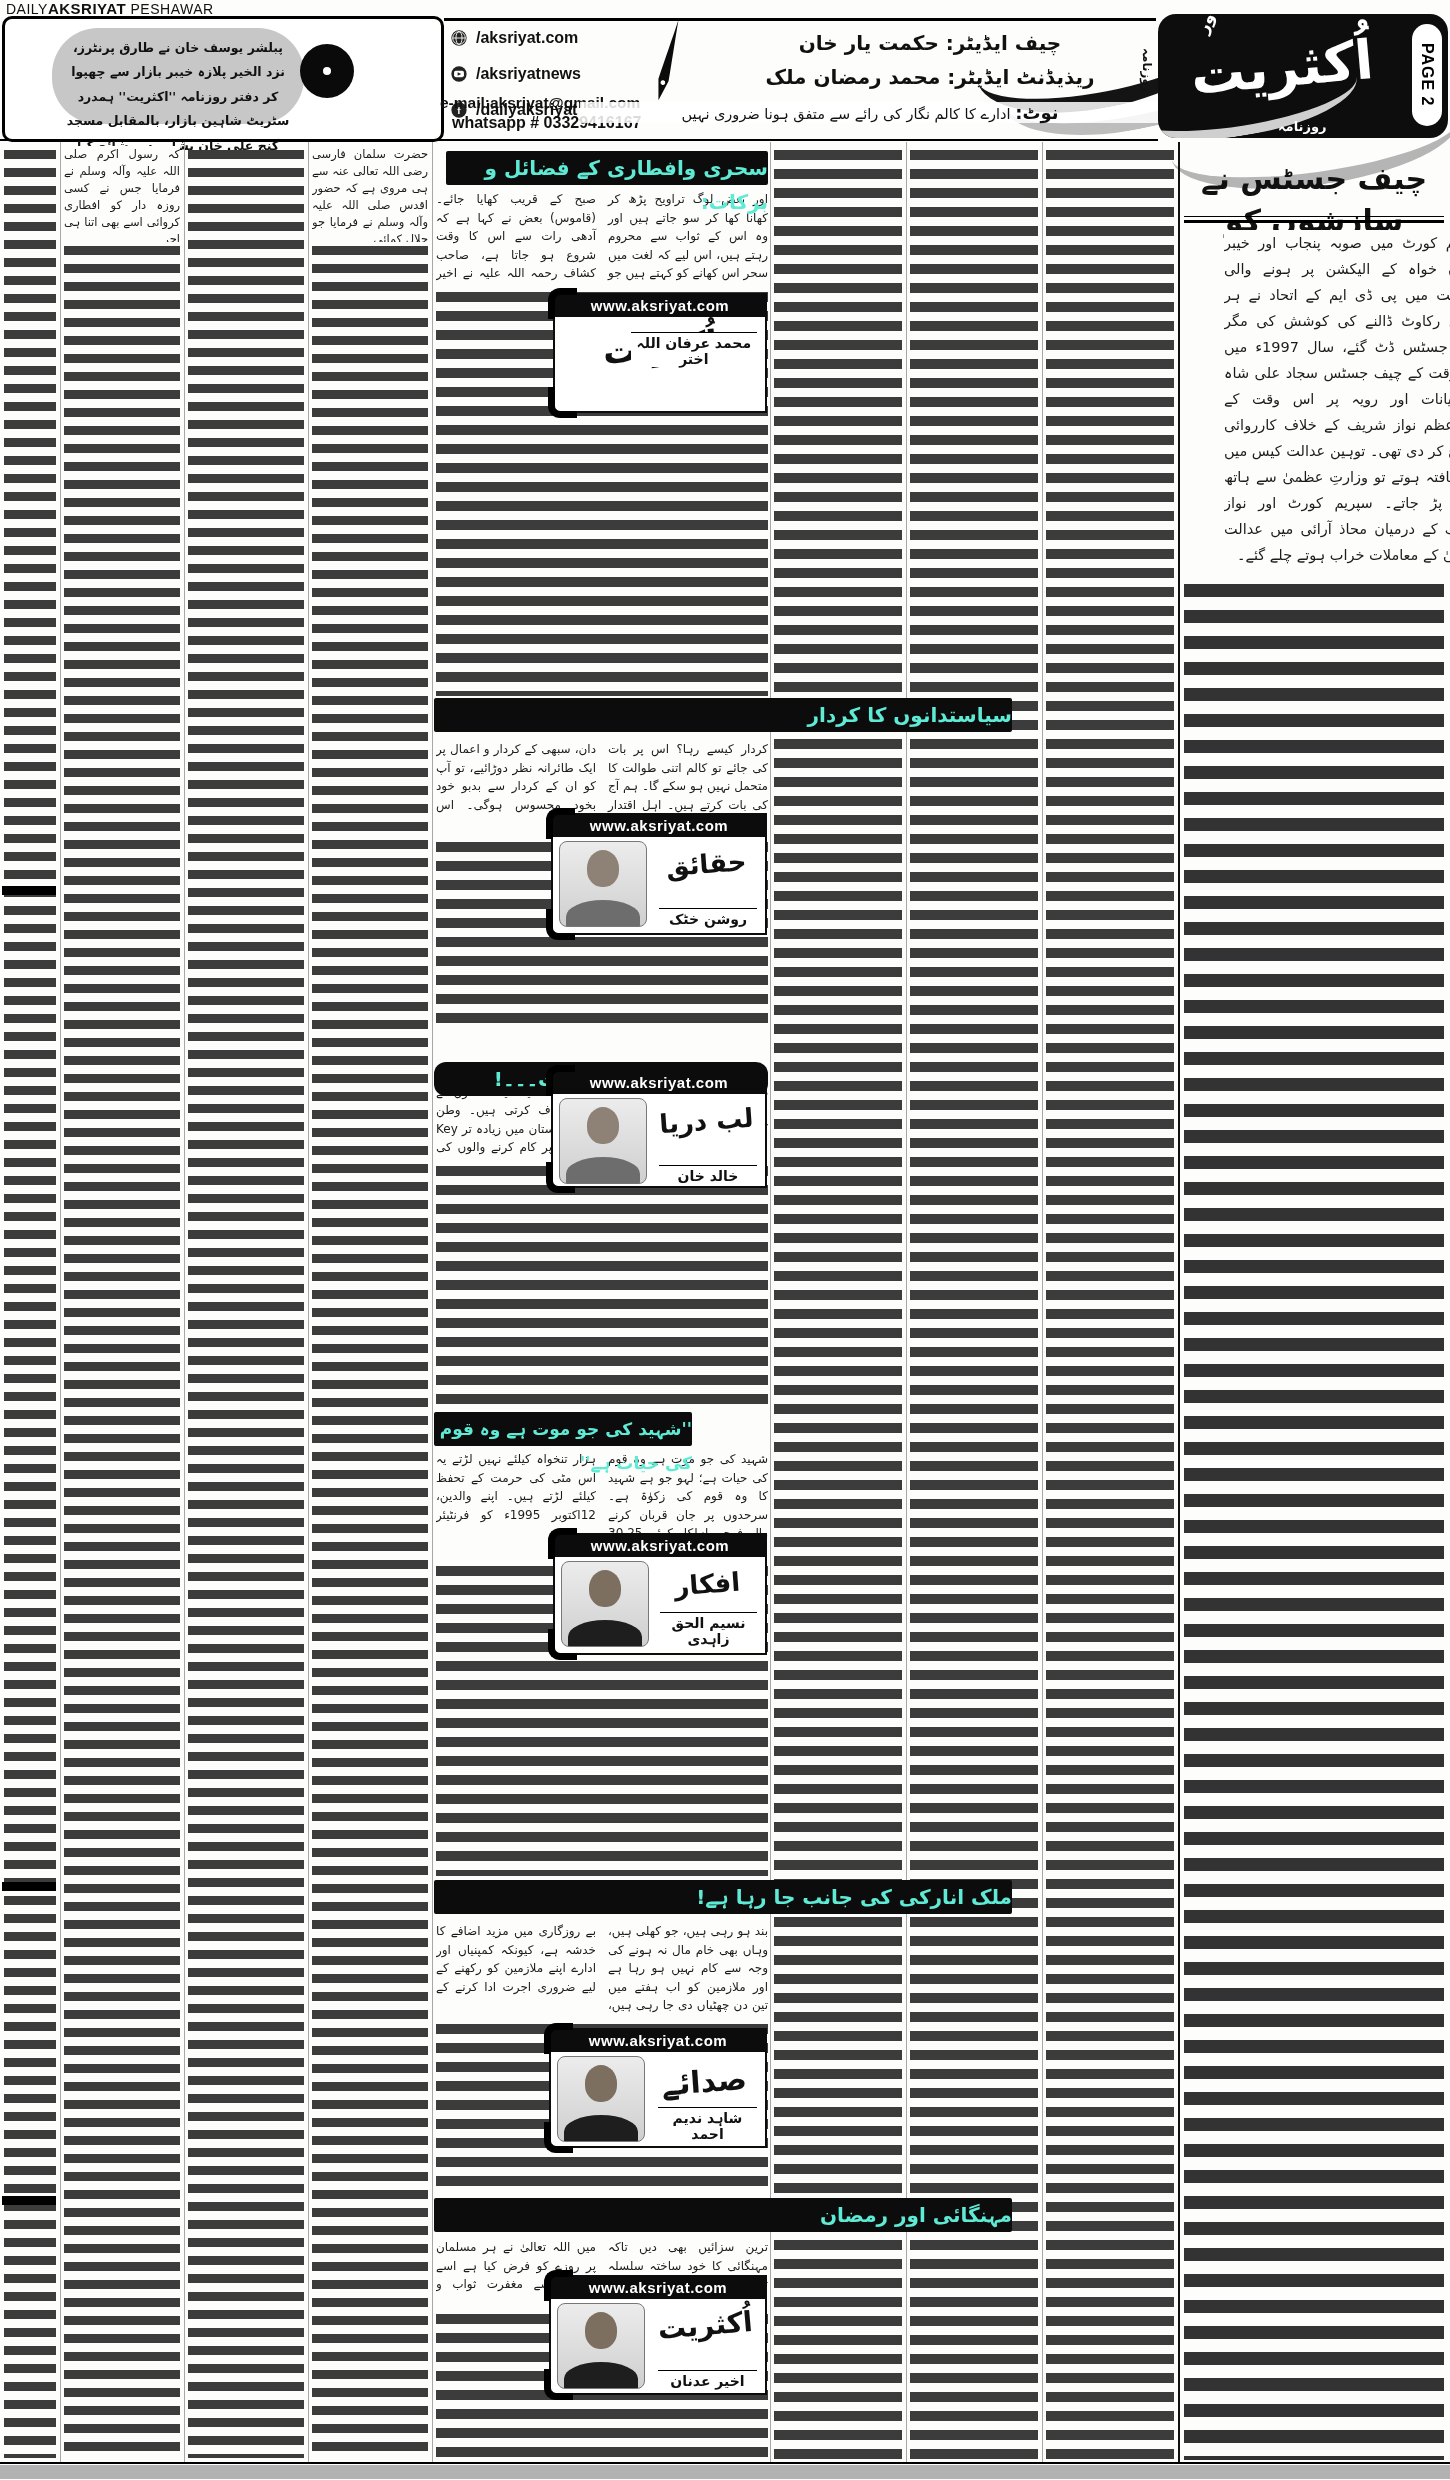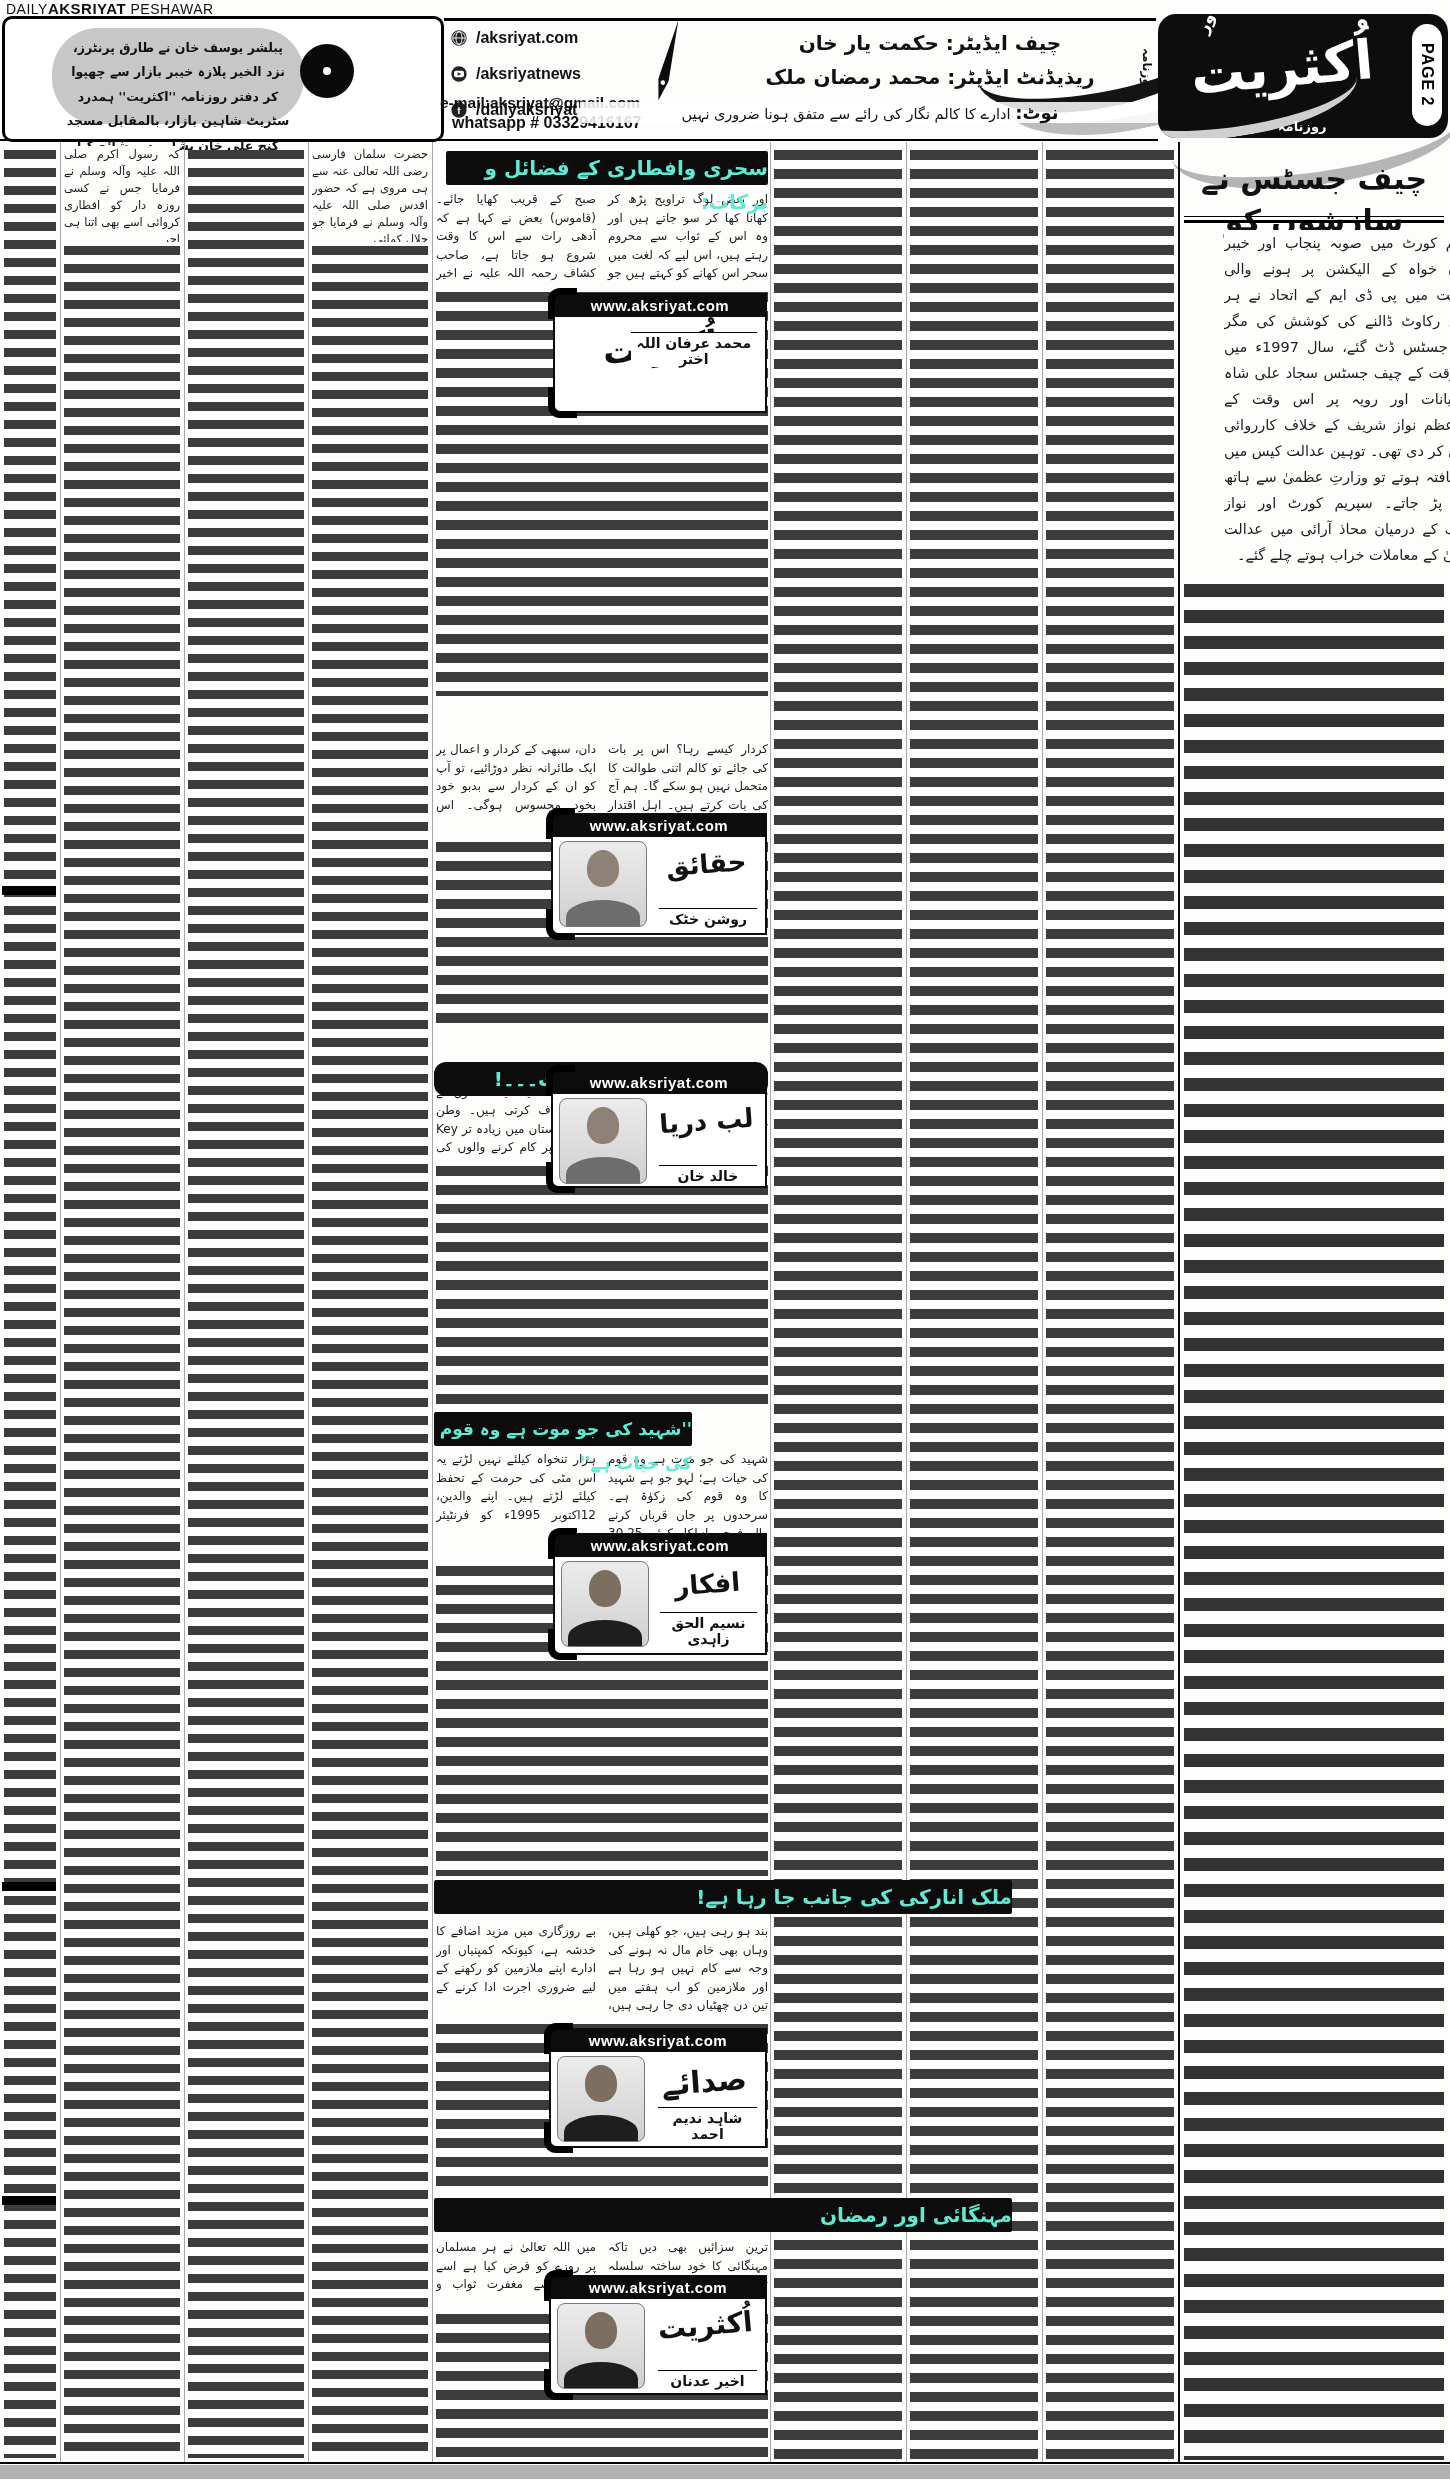--- a/index.html
+++ b/index.html
@@ -191,20 +191,21 @@
   <div class="abs excerpt two-col urdu" style="left:436px;top:190px;width:332px;height:96px;">اور بعض لوگ تراویح پڑھ کر کھانا کھا کر سو جاتے ہیں اور وہ اس کے ثواب سے محروم رہتے ہیں، اس لیے کہ لغت میں سحر اس کھانے کو کہتے ہیں جو صبح کے قریب کھایا جائے۔ (قاموس) بعض نے کہا ہے کہ آدھی رات سے اس کا وقت شروع ہو جاتا ہے، صاحب کشاف رحمہ اللہ علیہ نے اخیر کے حصے کو بتلایا ہے، یعنی تمام رات کو چھ حصوں پر تقسیم کر کے</div>
   <div class="abs fill" style="left:436px;top:292px;width:332px;height:404px;"></div>
   <div class="abox" style="left:553px;top:293px;width:214px;height:120px;">
     <div class="abox-head latin">www.aksriyat.com</div>
     <div class="abox-body">
       <div class="col-logo urdu">اُکثریت</div>
       <div class="abox-name wide">محمد عرفان اللہ اختر</div>
     </div>
   </div>
 
+  <div class="abs hbar" style="left:434px;top:698px;width:578px;">سیاستدانوں کا کردار</div>
   <div class="abs excerpt two-col urdu" style="left:436px;top:740px;width:332px;height:96px;">کردار کیسے رہا؟ اس پر بات کی جائے تو کالم اتنی طوالت کا متحمل نہیں ہو سکے گا۔ ہم آج کی بات کرتے ہیں۔ اہل اقتدار ہوں یا اپوزیشن کے سیاست دان، سبھی کے کردار و اعمال پر ایک طائرانہ نظر دوڑائیے، تو آپ کو ان کے کردار سے بدبو خود بخود محسوس ہوگی۔ اس وقت عوام کا جو حال ہے، وہ سبھی کو معلوم ہے</div>
   <div class="abs fill" style="left:436px;top:842px;width:332px;height:182px;"></div>
   <div class="abox" style="left:551px;top:813px;width:216px;height:122px;">
     <div class="abox-head latin">www.aksriyat.com</div>
     <div class="abox-body">
       <div class="col-script urdu">حقائق</div>
       <div class="photo"></div>
       <div class="abox-name">روشن خٹک</div>
     </div>
   </div>

